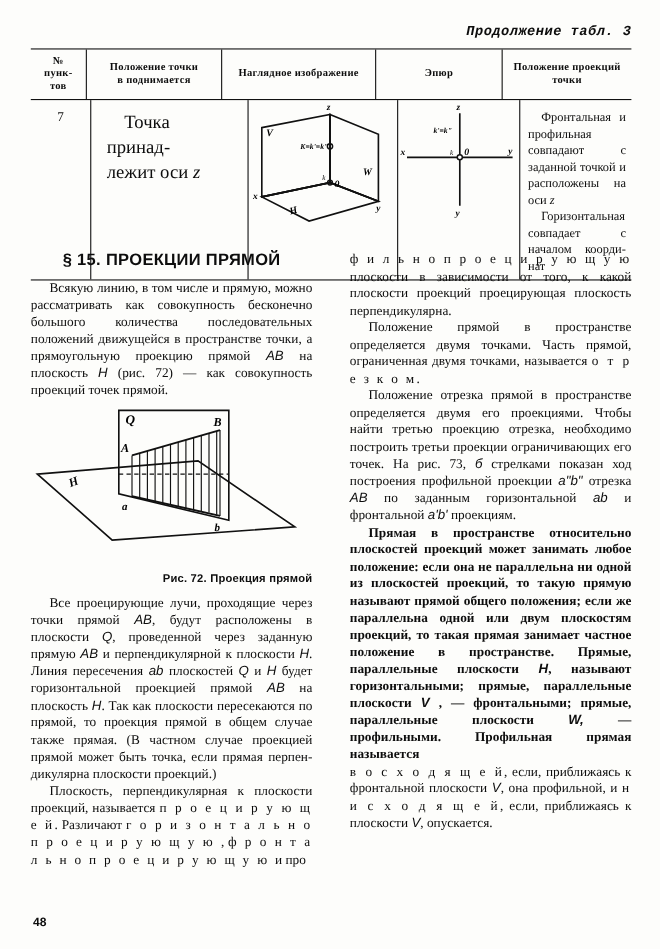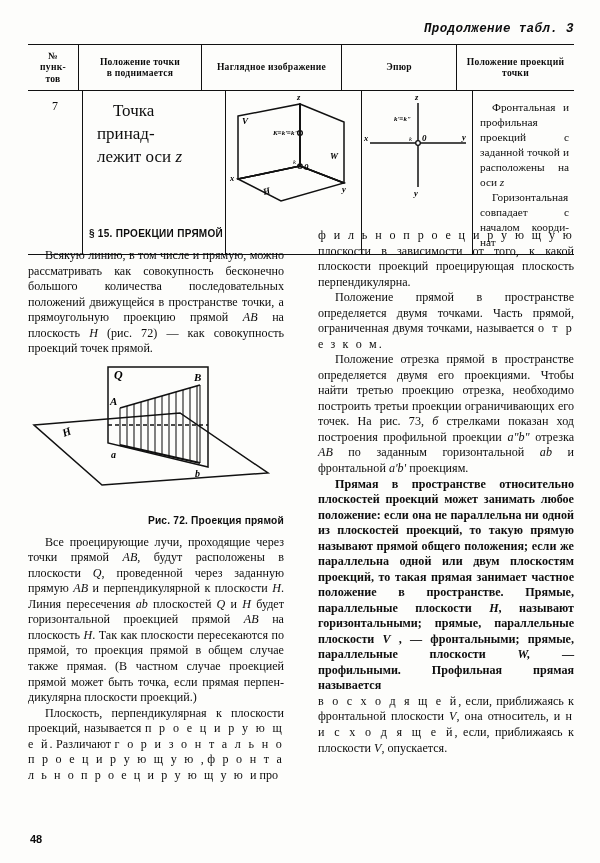--- a/index.html
+++ b/index.html
@@ -115,38 +115,38 @@
     top: 0;
     width: 256px;
   }
   .col.left  { left: 0; }
   .col.right { left: 290px; }
 
   .sec-head {
     text-align: center;
     font-family: "Liberation Sans", "DejaVu Sans", sans-serif;
     font-weight: bold;
-    font-size: 10px;
+    font-size: 15px;
     letter-spacing: 0.3px;
     margin: 0 0 9px 0;
   }
   p.body {
     margin: 0;
     font-size: 12.1px;
     line-height: 1.285;
     text-align: justify;
     text-indent: 17px;
     hyphens: manual;
   }
   p.body.cont { text-indent: 0; }
   .bold { font-weight: bold; }
   .sp {
     letter-spacing: 2.1px;
   }
-  .mi { font-style: italic; font-family: Liberation Serif, serif; }
+  .mi { font-style: italic; font-family: Liberation Sans, sans-serif; }
 
   
   .figure {
     margin: 8px 0 2px 0;
     text-align: center;
   }
   .fig-cap {
     font-family: "Liberation Sans", "DejaVu Sans", sans-serif;
     font-weight: bold;
     font-size: 10.2px;
@@ -247,21 +247,21 @@
               <text x="2" y="50" font-size="8.5" font-style="italic" font-weight="bold">x</text>
               <text x="100" y="49" font-size="8.5" font-style="italic" font-weight="bold">y</text>
               <text x="52" y="105" font-size="8.5" font-style="italic" font-weight="bold">y</text>
               <text x="60" y="50" font-size="9" font-weight="bold" font-style="italic">0</text>
               <text x="47" y="50" font-size="6.5" font-style="italic">k</text>
               <text x="32" y="30" font-size="7" font-weight="bold" font-style="italic">k'≡k"</text>
             </svg>
           </td>
 
           <td class="c-right">
-            <p><span>Фронтальная и профиль­ная проекций с заданной точкой и расположены на оси </span><span class="ital">z</span></p>
+            <p><span>Фронтальная и профиль­ная совпадают с заданной точкой и расположены на оси </span><span class="ital">z</span></p>
             <p>Горизонтальная совпа­дает с началом коорди­нат</p>
           </td>
         </tr>
       </tbody>
     </table>
     <div class="hr-line"></div>
   </div>
 
   <div class="cols">
 
@@ -318,18 +318,18 @@
     <div class="col right">
       <p class="body cont"><span class="sp">ф и л ь н о   п р о е ц и р у ю щ у ю </span><span> плос­кости в зависимости  от того, к какой плоскости  проекций   проецирующая плоскость перпендикулярна.</span></p>
 
       <p class="body"><span>Положение прямой в пространстве определяется двумя  точками.  Часть прямой, ограниченная двумя точками, называется </span><span class="sp">о т р е з к о м</span><span>.</span></p>
 
 
       <p class="body"><span>Положение отрезка прямой в про­странстве определяется двумя его про­екциями. Чтобы найти третью  проек­цию  отрезка,  необходимо  построить третьи проекции ограничивающих  его точек. На рис. 73, </span><span class="mi">б</span><span> стрелками показан ход построения профильной  проекции </span><span class="mi">a"b"</span><span> отрезка </span><span class="mi">AB</span><span> по заданным горизон­тальной </span><span class="mi">ab</span><span> и фронтальной </span><span class="mi">a'b'</span><span> проек­циям.</span></p>
 
       <p class="body bold"><span>Прямая в пространстве относитель­но плоскостей проекций  может зани­мать любое положение: если она не па­раллельна ни одной из плоскостей про­екций, то такую прямую  называют прямой общего положения; если же параллельна одной или двум плоскос­тям проекций, то такая прямая  зани­мает частное положение в пространст­ве. Прямые, параллельные  плоскос­ти </span><span class="mi">H</span><span>,  называют  горизонтальными; прямые, параллельные плоскости </span><span class="mi">V</span><span> , — фронтальными; прямые, параллельные плоскости </span><span class="mi">W,</span><span> — профильными.  </span><span class="">Про­фильная прямая называется  </span></p>
 
-      <p class="body cont"><span class="sp">в о с х о ­д я щ е й</span><span>, если, приближаясь  к фрон­тальной плоскости </span><span class="mi">V</span><span>, она относитель, и </span><span class="sp">н и с х о д я щ е й</span><span>, если, приближаясь к плоскости </span><span class="mi">V</span><span>, опускается.</span></p>
+      <p class="body cont"><span class="sp">в о с х о ­д я щ е й</span><span>, если, приближаясь  к фрон­тальной плоскости </span><span class="mi">V</span><span>, она профильной, и </span><span class="sp">н и с х о д я щ е й</span><span>, если, приближаясь к плоскости </span><span class="mi">V</span><span>, опускается.</span></p>
     </div>
   </div>
 
   <div class="page-num">48</div>
 </div>
 
 </body></html>

